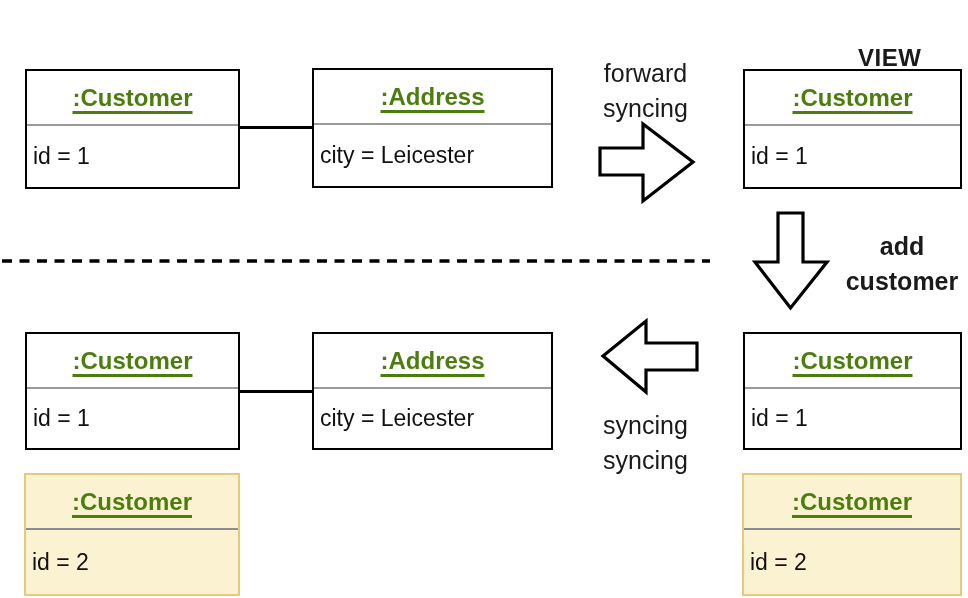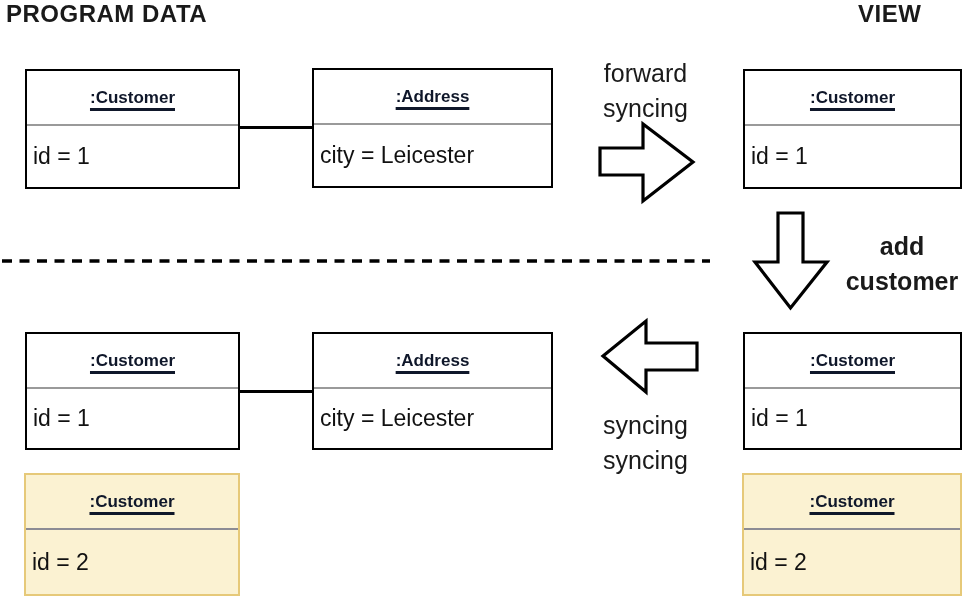--- a/index.html
+++ b/index.html
@@ -31,27 +31,27 @@
     border: 2.5px solid #000000;
     display: flex;
     flex-direction: column;
   }
   .obj-title {
     height: 55px;
     flex: 0 0 55px;
     display: flex;
     align-items: center;
     justify-content: center;
-    font-size: 17px;
+    font-size: 24px;
     font-weight: bold;
     text-decoration: underline;
     text-decoration-thickness: 2.5px;
     text-underline-offset: 5px;
     border-bottom: 2.5px solid #9a9a9a;
-    color: #0f172a;
+    color: #4d7c0f;
   }
   .obj-attr {
     flex: 1 1 auto;
     display: flex;
     align-items: center;
     padding-left: 6px;
     font-size: 23px;
     color: #111;
   }
   .obj-box.highlight {
@@ -77,22 +77,21 @@
     left: 0; top: 0;
     width: 968px; height: 598px;
     pointer-events: none;
   }
 </style>
 </head>
 <body>
 
 <div id="stage">
 
-  <div class="col-title" style="left: 6px;">PROGRAM DATA</div>
-  <div class="col-title" style="left: 858px;">VIEW</div>
+  <div class="col-title" style="left: 858px; margin-top: 44px;">VIEW</div>
 
   <svg id="overlay" viewBox="0 0 968 598" xmlns="http://www.w3.org/2000/svg">
 
     <line x1="239" y1="127.5" x2="313" y2="127.5" stroke="#000" stroke-width="3"></line>
     <line x1="239" y1="391.5" x2="313" y2="391.5" stroke="#000" stroke-width="3"></line>
 
     <line x1="2" y1="261" x2="710" y2="261" stroke="#000" stroke-width="3.6" stroke-dasharray="10 7.5"></line>
 
     <polygon points="600,148 643,148 643,124 693,162 643,201 643,175 600,175" fill="#ffffff" stroke="#000" stroke-width="3.2" stroke-linejoin="miter"></polygon>
 

